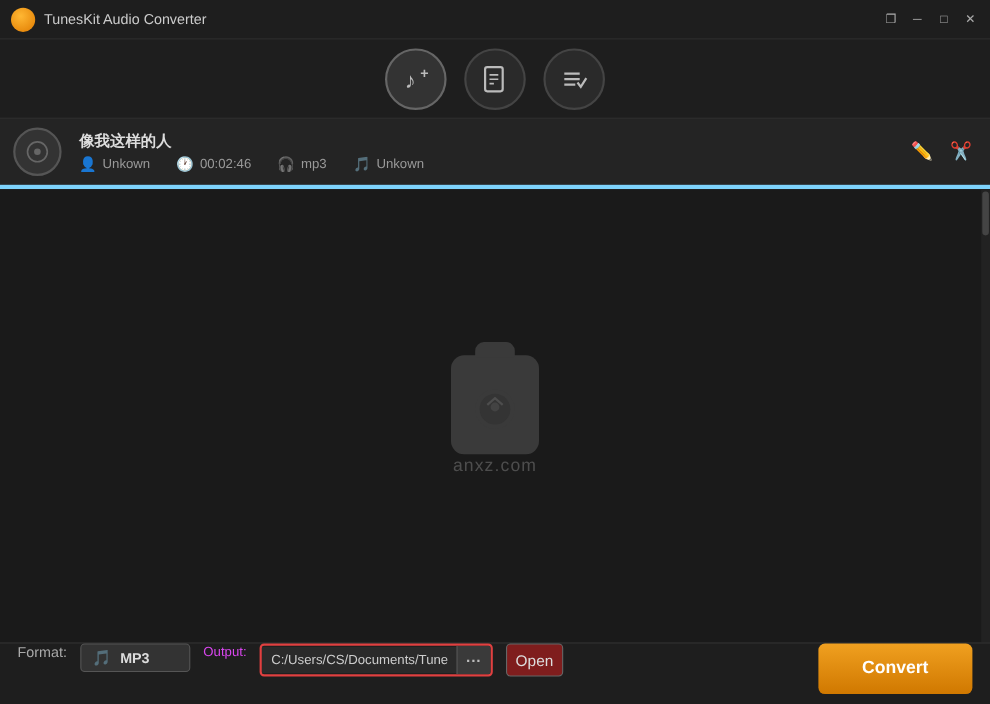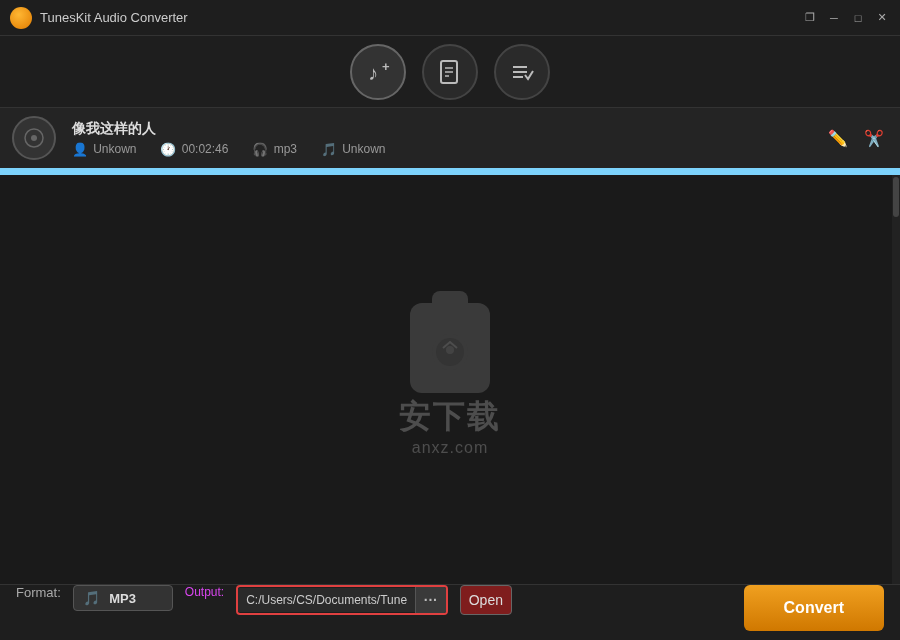--- a/index.html
+++ b/index.html
@@ -81,21 +81,21 @@
       transition: border-color 0.2s;
     }
     .toolbar-btn.active {
       border-color: #666;
       background: #333;
     }
 
     
     #track-area {
       background: #242424;
-      border-bottom: 7px solid #7dd3fc;
+      border-bottom: 4px solid #7dd3fc;
     }
     .track-row {
       display: flex;
       align-items: center;
       padding: 8px 12px;
       min-height: 60px;
       position: relative;
     }
     .track-thumb {
       width: 44px;
@@ -415,21 +415,20 @@
 
     <div class="watermark">
       <div class="watermark-icon">
         <svg width="44" height="44" viewBox="0 0 44 44" fill="none">
           <circle cx="22" cy="26" r="18" fill="#555" rx="4"></circle>
           <circle cx="22" cy="26" r="14" fill="#4a4a4a"></circle>
           <path d="M15 22 L22 16 L29 22" stroke="#777" stroke-width="2" fill="none"></path>
           <circle cx="22" cy="24" r="4" fill="#666"></circle>
         </svg>
       </div>
-      <div class="watermark-text-cn">安下载</div>
       <div class="watermark-text-en">anxz.com</div>
     </div>
     <div class="right-scrollbar">
       <div class="scrollbar-thumb"></div>
     </div>
   </div>
 </div>
 
 <div id="bottom-bar">
   <span class="format-label">Format:</span>

